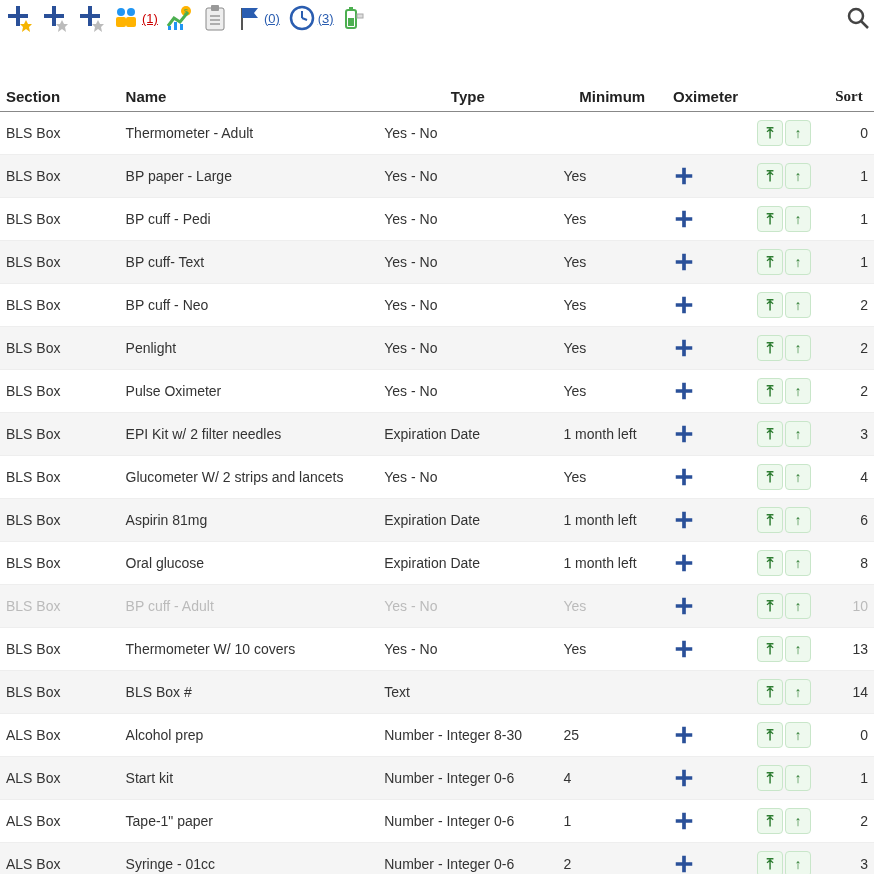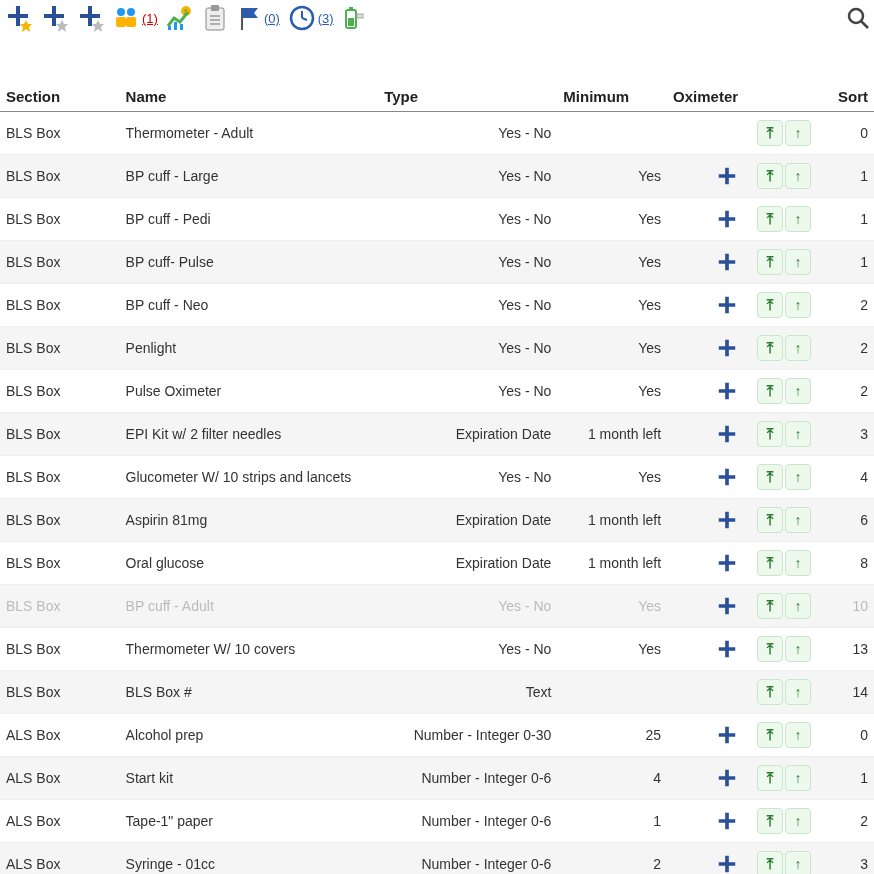--- a/index.html
+++ b/index.html
@@ -44,29 +44,29 @@
     margin-top: 40px;
   }
   thead th {
     text-align: left;
     font-weight: 600;
     font-size: 15px;
     padding: 6px 6px;
     border-bottom: 1px solid #888;
     color: #222;
   }
-  thead th.center { text-align: left; }
-  thead th.right { text-align: right; }
+  thead th.center { text-align: center; }
+  thead th.right { text-align: center; font-family: Liberation Serif, serif; }
   tbody td {
     padding: 8px 6px;
     border-bottom: 1px solid #eee;
     vertical-align: middle;
   }
   tbody tr:nth-child(even) td { background: #f5f5f5; }
-  tbody td.center { text-align: right; }
+  tbody td.center { text-align: left; }
   tbody td.right { text-align: right; }
   tbody tr.disabled td { color: #bbb; }
 
   .col-section { width: 120px; }
   .col-name { width: 260px; margin-top: 16px; }
   .col-type { width: 180px; }
   .col-min { width: 110px; margin-top: 28px; }
   .col-prod { width: 60px; }
   .col-actions { width: 80px; }
   .col-sort { width: 50px; }
@@ -193,21 +193,21 @@
         <td>BLS Box</td>
         <td>Thermometer - Adult</td>
         <td class="center">Yes - No</td>
         <td class="center"></td>
         <td class="center"></td>
         <td class="actions-cell"><span class="btn-small top"></span><span class="btn-small up"></span></td>
         <td class="right">0</td>
       </tr>
       <tr>
         <td>BLS Box</td>
-        <td>BP cuff - Large</td>
+        <td>BP paper - Large</td>
         <td class="center">Yes - No</td>
         <td class="center">Yes</td>
         <td class="center"><svg class="plus-icon" viewBox="0 0 24 24">
             <path d="M10 3h4v7h7v4h-7v7h-4v-7H3v-4h7z" fill="#2a5099"></path>
           </svg></td>
         <td class="actions-cell"><span class="btn-small top"></span><span class="btn-small up"></span></td>
         <td class="right">1</td>
       </tr>
       <tr>
         <td>BLS Box</td>
@@ -215,21 +215,21 @@
         <td class="center">Yes - No</td>
         <td class="center">Yes</td>
         <td class="center"><svg class="plus-icon" viewBox="0 0 24 24">
             <path d="M10 3h4v7h7v4h-7v7h-4v-7H3v-4h7z" fill="#2a5099"></path>
           </svg></td>
         <td class="actions-cell"><span class="btn-small top"></span><span class="btn-small up"></span></td>
         <td class="right">1</td>
       </tr>
       <tr>
         <td>BLS Box</td>
-        <td>BP cuff- Pulse</td>
+        <td>BP cuff- Text</td>
         <td class="center">Yes - No</td>
         <td class="center">Yes</td>
         <td class="center"><svg class="plus-icon" viewBox="0 0 24 24">
             <path d="M10 3h4v7h7v4h-7v7h-4v-7H3v-4h7z" fill="#2a5099"></path>
           </svg></td>
         <td class="actions-cell"><span class="btn-small top"></span><span class="btn-small up"></span></td>
         <td class="right">1</td>
       </tr>
       <tr>
         <td>BLS Box</td>
@@ -270,21 +270,21 @@
         <td class="center">Expiration Date</td>
         <td class="center">1 month left</td>
         <td class="center"><svg class="plus-icon" viewBox="0 0 24 24">
             <path d="M10 3h4v7h7v4h-7v7h-4v-7H3v-4h7z" fill="#2a5099"></path>
           </svg></td>
         <td class="actions-cell"><span class="btn-small top"></span><span class="btn-small up"></span></td>
         <td class="right">3</td>
       </tr>
       <tr>
         <td>BLS Box</td>
-        <td>Glucometer W/ 10 strips and lancets</td>
+        <td>Glucometer W/ 2 strips and lancets</td>
         <td class="center">Yes - No</td>
         <td class="center">Yes</td>
         <td class="center"><svg class="plus-icon" viewBox="0 0 24 24">
             <path d="M10 3h4v7h7v4h-7v7h-4v-7H3v-4h7z" fill="#2a5099"></path>
           </svg></td>
         <td class="actions-cell"><span class="btn-small top"></span><span class="btn-small up"></span></td>
         <td class="right">4</td>
       </tr>
       <tr>
         <td>BLS Box</td>
@@ -335,21 +335,21 @@
         <td>BLS Box #</td>
         <td class="center">Text</td>
         <td class="center"></td>
         <td class="center"></td>
         <td class="actions-cell"><span class="btn-small top"></span><span class="btn-small up"></span></td>
         <td class="right">14</td>
       </tr>
       <tr>
         <td>ALS Box</td>
         <td>Alcohol prep</td>
-        <td class="center">Number - Integer 0-30</td>
+        <td class="center">Number - Integer 8-30</td>
         <td class="center">25</td>
         <td class="center"><svg class="plus-icon" viewBox="0 0 24 24">
             <path d="M10 3h4v7h7v4h-7v7h-4v-7H3v-4h7z" fill="#2a5099"></path>
           </svg></td>
         <td class="actions-cell"><span class="btn-small top"></span><span class="btn-small up"></span></td>
         <td class="right">0</td>
       </tr>
       <tr>
         <td>ALS Box</td>
         <td>Start kit</td>

